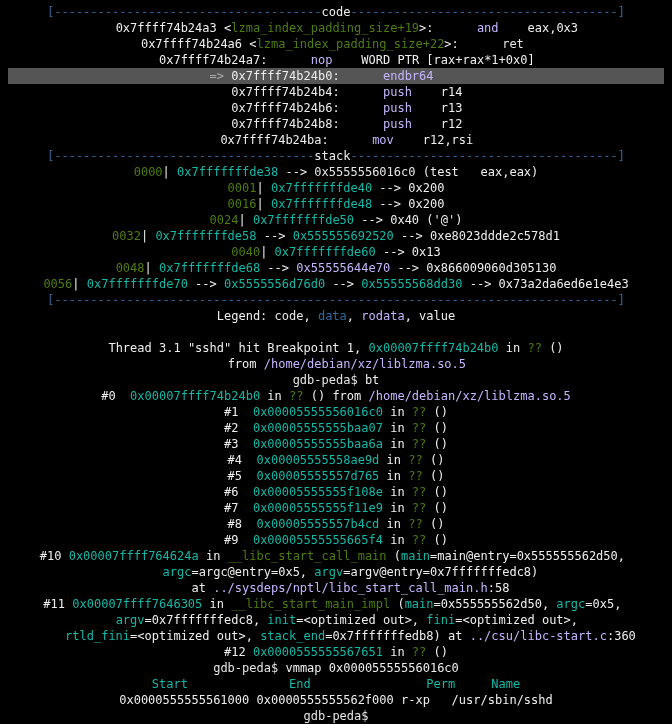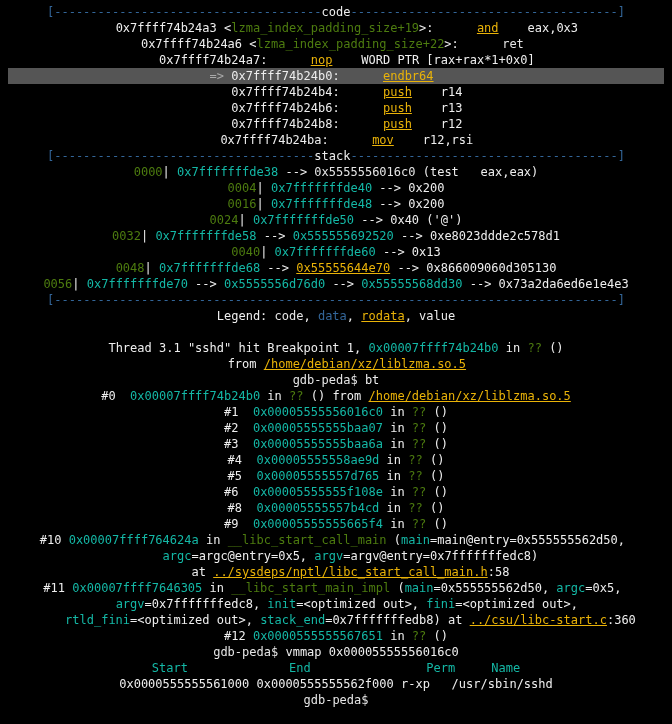--- a/index.html
+++ b/index.html
@@ -11,37 +11,37 @@
     font-size: 12px;
     line-height: 16px;
     width: 672px;
     box-sizing: border-box;
   }
   .line { white-space: pre; text-align: center; }
   .blue { color: #336699; }
   .cyan { color: #14b8a6; }
   .yellow { color: #4d7c0f; }
   .red { color: #e5e5e5; }
-  .green { color: #eab308; text-decoration: underline; }
+  .green { color: #c4b5fd; }
   .grey { color: #aaa; }
   .white { color: #eee; }
   .hl { background: #555; display:inline-block; width:100%; }
 </style>
 </head>
 <body>
 
 <div class="line"><span class="blue">[-------------------------------------</span><span class="white">code</span><span class="blue">-------------------------------------]</span></div>
 
 <div id="code-block"><div class="line"><span class="grey">   </span><span class="white">0x7ffff74b24a3</span><span class="white"> &lt;</span><span class="yellow">lzma_index_padding_size+19</span><span class="white">&gt;:</span>      <span class="green">and</span>    <span class="white">eax,0x3</span></div><div class="line"><span class="grey">   </span><span class="white">0x7ffff74b24a6</span><span class="white"> &lt;</span><span class="yellow">lzma_index_padding_size+22</span><span class="white">&gt;:</span>      <span class="red">ret</span>    <span class="white"></span></div><div class="line"><span class="grey">   </span><span class="white">0x7ffff74b24a7</span><span class="white">:</span>      <span class="green">nop</span>    <span class="white">WORD PTR [rax+rax*1+0x0]</span></div><div class="line hl"><span class="grey">=&gt; </span><span class="white">0x7ffff74b24b0</span><span class="white">:</span>      <span class="green">endbr64</span>    <span class="white"></span></div><div class="line"><span class="grey">   </span><span class="white">0x7ffff74b24b4</span><span class="white">:</span>      <span class="green">push</span>    <span class="white">r14</span></div><div class="line"><span class="grey">   </span><span class="white">0x7ffff74b24b6</span><span class="white">:</span>      <span class="green">push</span>    <span class="white">r13</span></div><div class="line"><span class="grey">   </span><span class="white">0x7ffff74b24b8</span><span class="white">:</span>      <span class="green">push</span>    <span class="white">r12</span></div><div class="line"><span class="grey">   </span><span class="white">0x7ffff74b24ba</span><span class="white">:</span>      <span class="green">mov</span>    <span class="white">r12,rsi</span></div></div>
 
 <div class="line"><span class="blue">[------------------------------------</span><span class="white">stack</span><span class="blue">-------------------------------------]</span></div>
 
 <div id="stack-block">
     <div class="line"><span class="yellow">0000</span><span class="white">| </span><span class="cyan">0x7fffffffde38</span><span class="white"> --&gt; </span><span class="red">0x5555556016c0</span> <span class="white">(test   eax,eax)</span></div>
-    <div class="line"><span class="yellow">0004</span><span class="white">| </span><span class="cyan">0x7fffffffde40</span><span class="white"> --&gt; </span><span class="white">0x200</span></div>
+    <div class="line"><span class="yellow">0001</span><span class="white">| </span><span class="cyan">0x7fffffffde40</span><span class="white"> --&gt; </span><span class="white">0x200</span></div>
     <div class="line"><span class="yellow">0016</span><span class="white">| </span><span class="cyan">0x7fffffffde48</span><span class="white"> --&gt; </span><span class="white">0x200</span></div>
     <div class="line"><span class="yellow">0024</span><span class="white">| </span><span class="cyan">0x7fffffffde50</span><span class="white"> --&gt; </span><span class="white">0x40 ('@')</span></div>
     <div class="line"><span class="yellow">0032</span><span class="white">| </span><span class="cyan">0x7fffffffde58</span><span class="white"> --&gt; </span><span class="cyan">0x555555692520</span><span class="white"> --&gt; </span><span class="white">0xe8023ddde2c578d1</span></div>
     <div class="line"><span class="yellow">0040</span><span class="white">| </span><span class="cyan">0x7fffffffde60</span><span class="white"> --&gt; </span><span class="white">0x13</span></div>
     <div class="line"><span class="yellow">0048</span><span class="white">| </span><span class="cyan">0x7fffffffde68</span><span class="white"> --&gt; </span><span class="green">0x55555644e70</span><span class="white"> --&gt; </span><span class="white">0x866009060d305130</span></div>
     <div class="line"><span class="yellow">0056</span><span class="white">| </span><span class="cyan">0x7fffffffde70</span><span class="white"> --&gt; </span><span class="cyan">0x5555556d76d0</span><span class="white"> --&gt; </span><span class="cyan">0x55555568dd30</span><span class="white"> --&gt; </span><span class="white">0x73a2da6ed6e1e4e3</span></div>
   </div>
 
 <div class="line blue">[------------------------------------------------------------------------------]</div>
 
@@ -55,20 +55,21 @@
 <div class="line"><span class="red">gdb-peda$</span><span class="white"> bt</span></div>
 
 <div id="bt-block">
     <div class="line"><span class="white">#0  </span><span class="cyan">0x00007ffff74b24b0</span><span class="white"> in </span><span class="yellow">??</span><span class="white"> () from </span><span class="green">/home/debian/xz/liblzma.so.5</span></div>
     <div class="line"><span class="white">#1  </span><span class="cyan">0x00005555556016c0</span><span class="white"> in </span><span class="yellow">??</span><span class="white"> ()</span></div>
     <div class="line"><span class="white">#2  </span><span class="cyan">0x00005555555baa07</span><span class="white"> in </span><span class="yellow">??</span><span class="white"> ()</span></div>
     <div class="line"><span class="white">#3  </span><span class="cyan">0x00005555555baa6a</span><span class="white"> in </span><span class="yellow">??</span><span class="white"> ()</span></div>
     <div class="line"><span class="white">#4  </span><span class="cyan">0x00005555558ae9d</span><span class="white"> in </span><span class="yellow">??</span><span class="white"> ()</span></div>
     <div class="line"><span class="white">#5  </span><span class="cyan">0x00005555557d765</span><span class="white"> in </span><span class="yellow">??</span><span class="white"> ()</span></div>
     <div class="line"><span class="white">#6  </span><span class="cyan">0x00005555555f108e</span><span class="white"> in </span><span class="yellow">??</span><span class="white"> ()</span></div>
+    <div class="line"><span class="white">#7  </span><span class="cyan">0x00005555555f11e9</span><span class="white"> in </span><span class="yellow">??</span><span class="white"> ()</span></div>
     <div class="line"><span class="white">#8  </span><span class="cyan">0x00005555557b4cd</span><span class="white"> in </span><span class="yellow">??</span><span class="white"> ()</span></div>
     <div class="line"><span class="white">#9  </span><span class="cyan">0x00005555555665f4</span><span class="white"> in </span><span class="yellow">??</span><span class="white"> ()</span></div>
   </div>
 
 <div class="line"><span class="white">#10 </span><span class="cyan">0x00007ffff764624a</span><span class="white"> in </span><span class="yellow">__libc_start_call_main</span><span class="white"> (</span><span class="cyan">main</span><span class="white">=main@entry=0x555555562d50, </span></div>
 <div class="line"><span>    </span><span class="cyan">argc</span><span class="white">=argc@entry=0x5, </span><span class="cyan">argv</span><span class="white">=argv@entry=0x7fffffffedc8</span><span class="white">)</span></div>
 <div class="line"><span class="white">    at </span><span class="green">../sysdeps/nptl/libc_start_call_main.h</span><span class="white">:58</span></div>
 
 <div class="line"><span class="white">#11 </span><span class="cyan">0x00007ffff7646305</span><span class="white"> in </span><span class="yellow">__libc_start_main_impl</span><span class="white"> (</span><span class="cyan">main</span><span class="white">=0x555555562d50, </span><span class="cyan">argc</span><span class="white">=0x5, </span></div>
 <div class="line"><span>    </span><span class="cyan">argv</span><span class="white">=0x7fffffffedc8, </span><span class="cyan">init</span><span class="white">=&lt;optimized out&gt;, </span><span class="cyan">fini</span><span class="white">=&lt;optimized out&gt;, </span></div>

